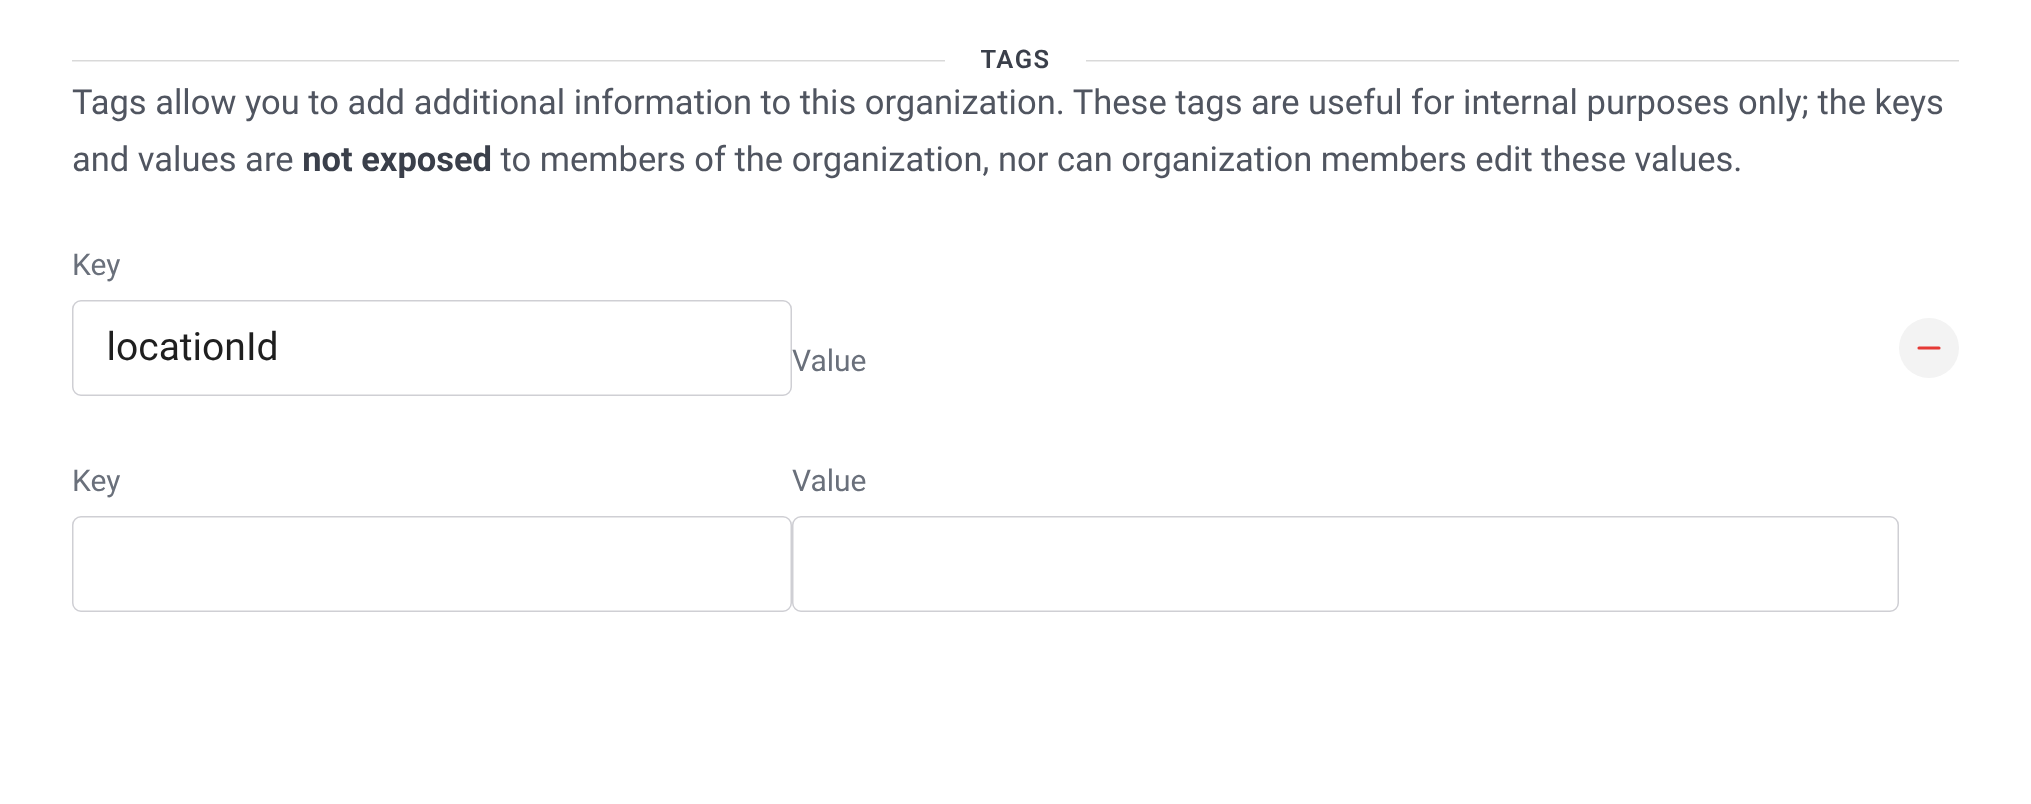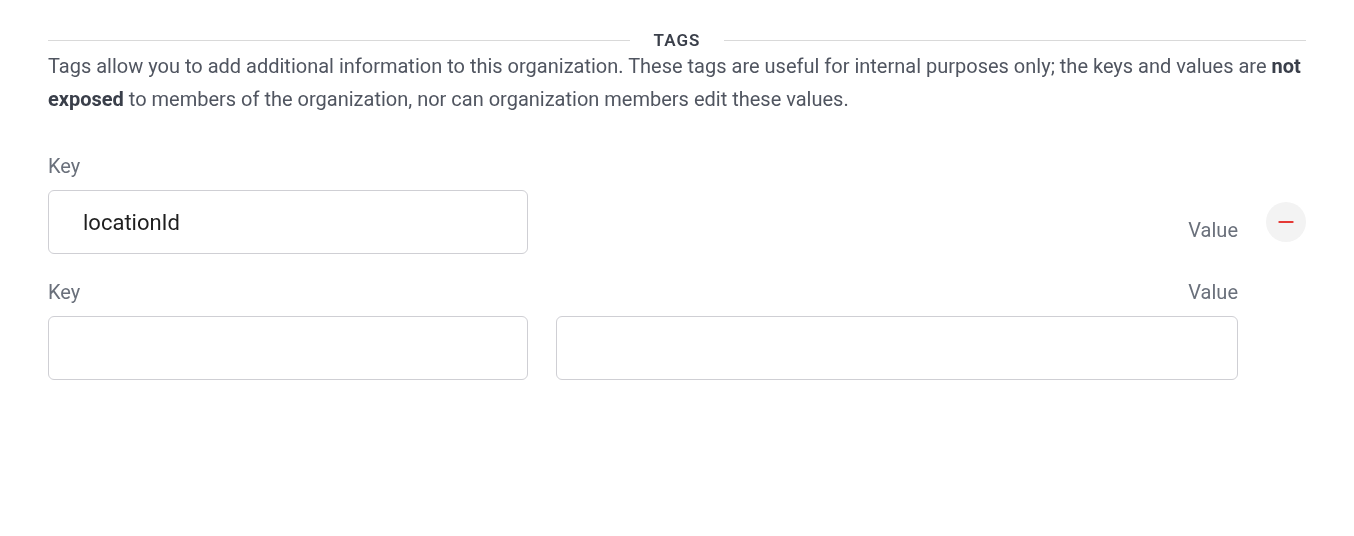--- a/index.html
+++ b/index.html
@@ -25,60 +25,58 @@
   }
   .divider-label {
     padding: 0 24px;
     font-size: 17px;
     font-weight: 600;
     letter-spacing: 1px;
     color: #3a3f4a;
     text-transform: uppercase;
   }
   .description {
-    font-size: 20px;
+    font-size: 23px;
     line-height: 1.65;
     color: #505560;
     margin-bottom: 38px;
     font-weight: 400;
   }
   .description strong {
     font-weight: 700;
     color: #3a3f4a;
   }
   .tag-row {
     display: flex;
     align-items: flex-end;
-    gap: 28px;
-    margin-bottom: 26px;
+    margin-bottom: 44px;
   }
   .field {
     display: flex;
     flex-direction: column;
   }
   .field-key {
     width: 480px;
   }
   .field-value {
     flex: 1;
-    align-items: flex-end;
   }
   .field-label {
     font-size: 20px;
     color: #6a707b;
     margin-bottom: 12px;
     font-weight: 400;
   }
   .text-input {
     width: 100%;
     height: 64px;
     border: 1px solid #cfcfd4;
     border-radius: 6px;
-    padding: 0 34px;
-    font-size: 22px;
+    padding: 0 22px;
+    font-size: 26px;
     color: #1f1f1f;
     background: #fff;
     outline: none;
     font-family: inherit;
   }
   .remove-btn {
     width: 40px;
     height: 40px;
     border-radius: 50%;
     background: #f3f3f3;

